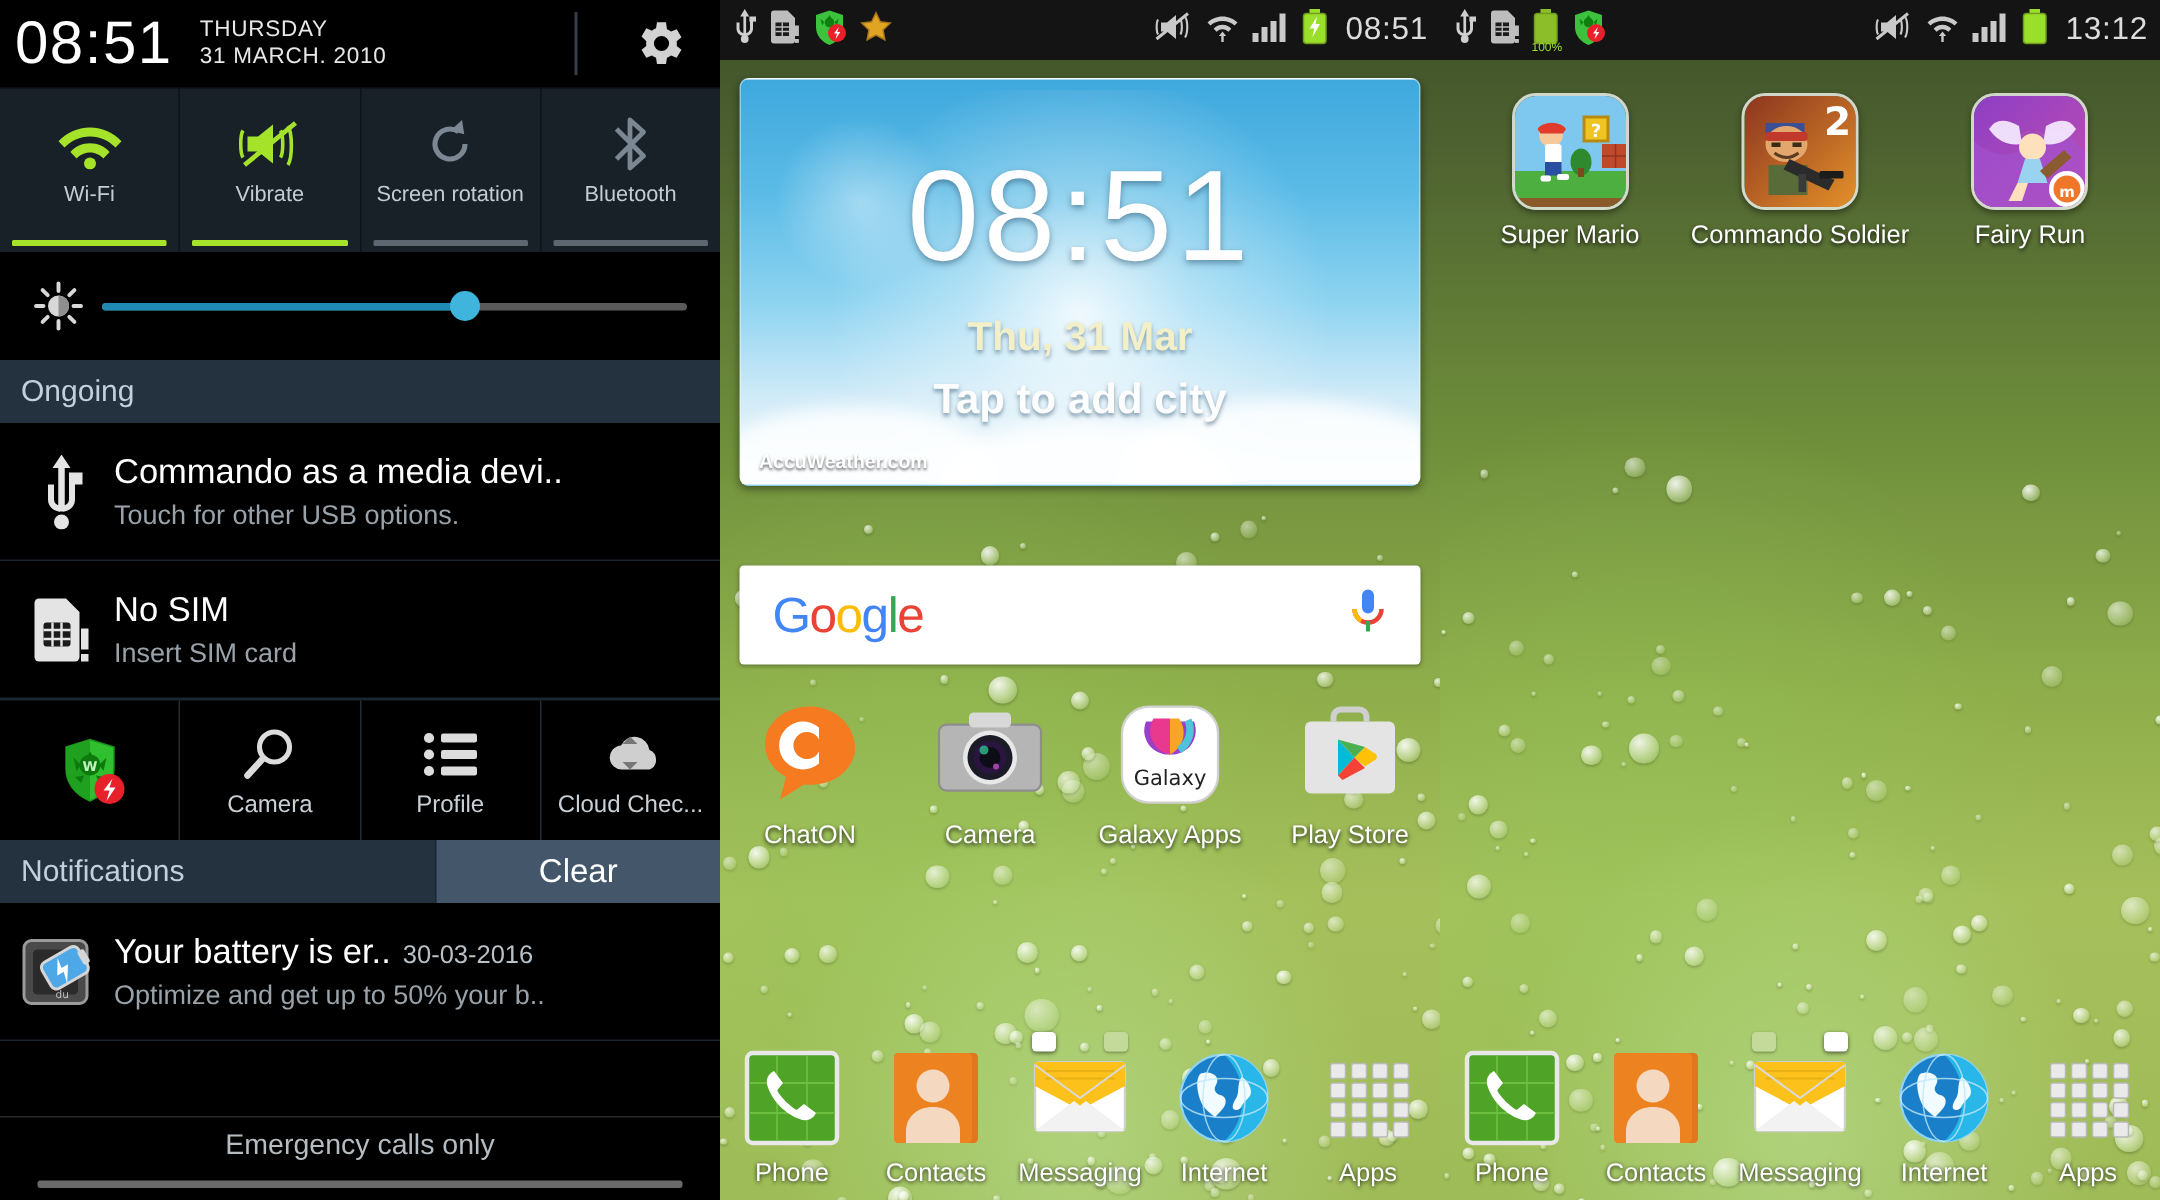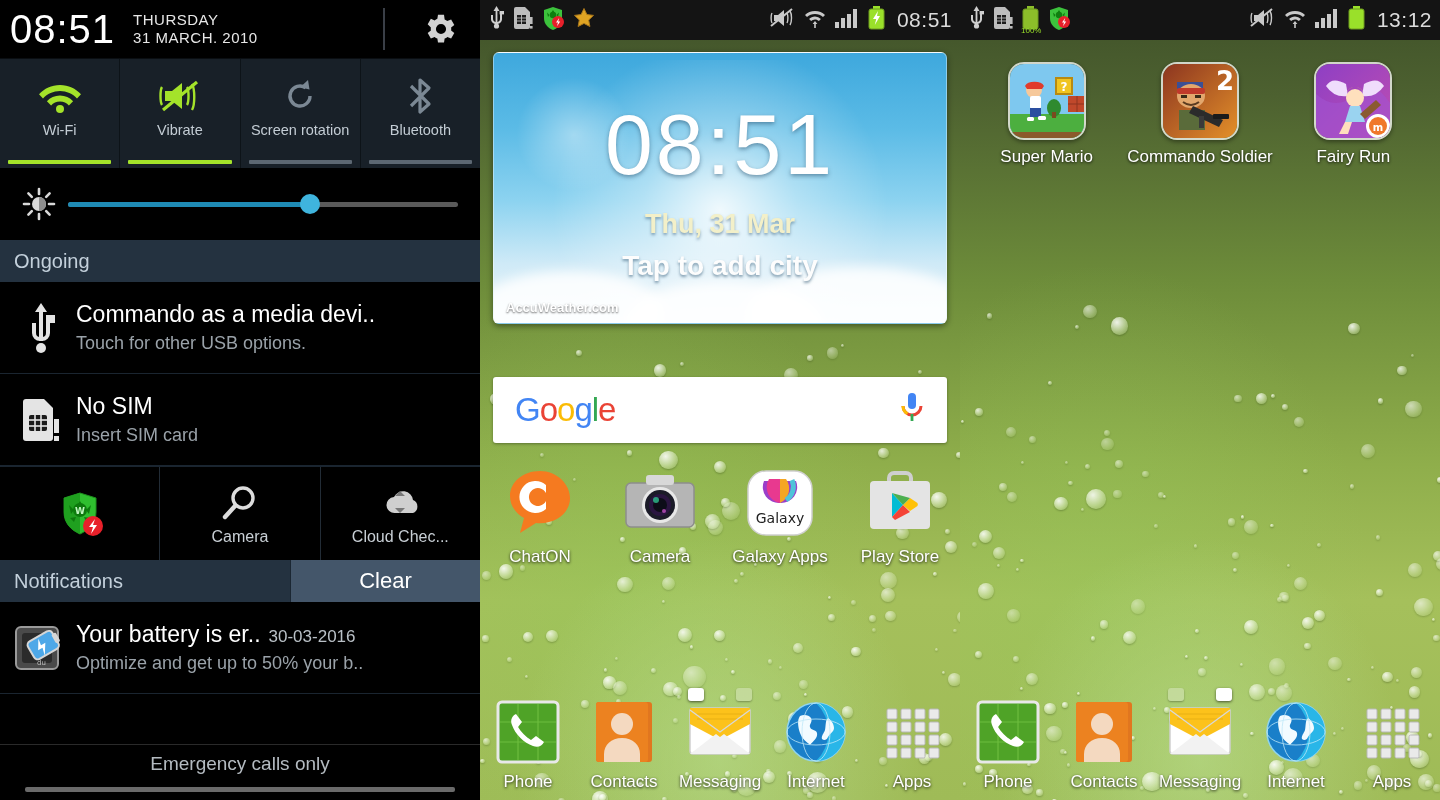--- a/index.html
+++ b/index.html
@@ -322,20 +322,35 @@
         </div>
       </div>
       <div class="tool">
         <div class="ti">
           <svg width="38" height="38" viewBox="0 0 38 38">
               <circle cx="22" cy="14" r="10" fill="none" stroke="#dcdcdc" stroke-width="3.4"></circle>
               <line x1="14" y1="22" x2="4" y2="33" stroke="#dcdcdc" stroke-width="4.4" stroke-linecap="round"></line>
             </svg>
         </div>
         <div class="tl">Camera</div>
+      </div>
+      <div class="tool">
+        <div class="ti">
+          <svg width="36" height="30" viewBox="0 0 36 30">
+              <g fill="#dcdcdc">
+                <circle cx="4" cy="4" r="3.4"></circle>
+                <circle cx="4" cy="15" r="3.4"></circle>
+                <circle cx="4" cy="26" r="3.4"></circle>
+                <rect x="12" y="1" width="24" height="6" rx="1.5"></rect>
+                <rect x="12" y="12" width="24" height="6" rx="1.5"></rect>
+                <rect x="12" y="23" width="24" height="6" rx="1.5"></rect>
+              </g>
+            </svg>
+        </div>
+        <div class="tl">Profile</div>
       </div>
       <div class="tool">
         <div class="ti">
           <svg width="44" height="32" viewBox="0 0 44 32">
               <path fill="#cfcfcf" d="M35 13a10 10 0 0 0-19-3 8 8 0 0 0 1 16h18a7 7 0 0 0 0-13z"></path>
               <path fill="#777" d="M22 4l5 5h-10zM22 26l-5-5h10z"></path>
             </svg>
         </div>
         <div class="tl">Cloud Chec...</div>
       </div>

